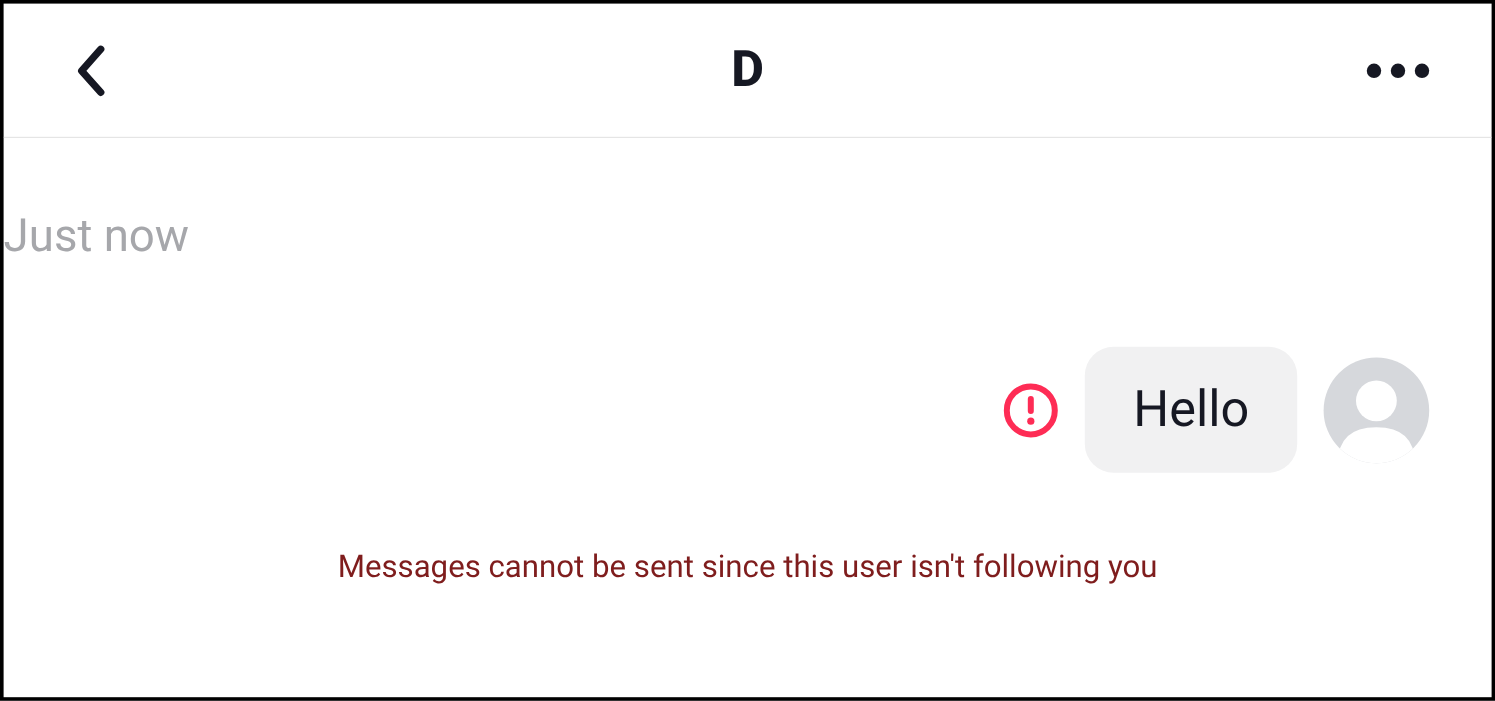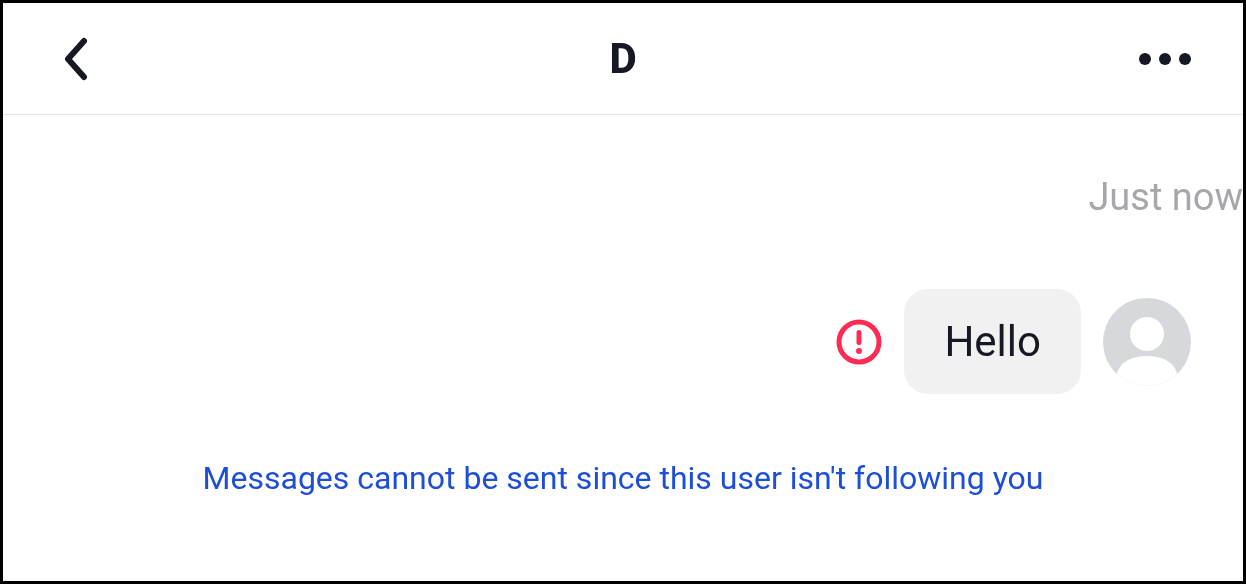--- a/index.html
+++ b/index.html
@@ -55,21 +55,21 @@
     .more-btn .dot {
       width: 12px;
       height: 12px;
       border-radius: 50%;
       background: #161823;
     }
     .content {
       padding-top: 60px;
     }
     .timestamp {
-      text-align: right;
+      text-align: left;
       font-size: 38px;
       color: #a6a7ab;
       margin-bottom: 70px;
     }
     .message-row {
       display: flex;
       align-items: center;
       justify-content: flex-end;
       padding-right: 52px;
       gap: 22px;
@@ -102,22 +102,22 @@
       display: flex;
       align-items: flex-end;
       justify-content: center;
     }
     .avatar svg {
       width: 80px;
       height: 80px;
     }
     .status-message {
       text-align: center;
-      font-size: 32px;
-      color: #1d4ed8;
+      font-size: 26px;
+      color: #7f1d1d;
       padding: 0 120px;
       line-height: 1.5;
     }
   </style>
 </head>
 <body>
 
 <div class="header">
   <div class="back-btn">
     <svg viewBox="0 0 26 44" fill="none">

